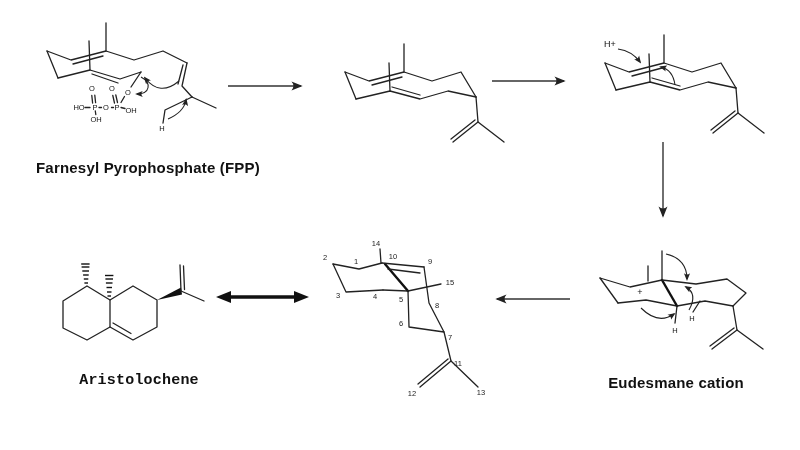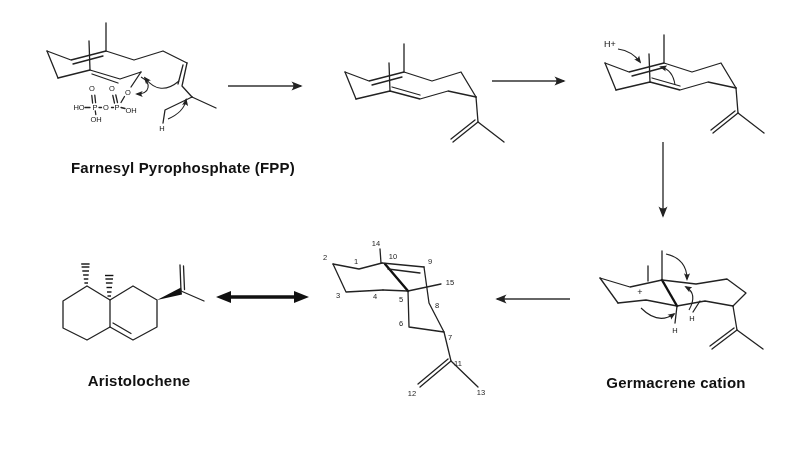--- a/index.html
+++ b/index.html
@@ -194,17 +194,17 @@
   <line class="arrow" x1="492" y1="81" x2="564" y2="81" marker-end="url(#ah)"></line>
   <line class="arrow" x1="663" y1="142" x2="663" y2="216" marker-end="url(#ah)"></line>
   <line class="arrow" x1="570" y1="299" x2="497" y2="299" marker-end="url(#ah)"></line>
   <g>
     <line x1="229" y1="297" x2="296" y2="297" stroke="#111" stroke-width="3.4"></line>
     <polygon points="216,297 231,291 231,303" fill="#111"></polygon>
     <polygon points="309,297 294,291 294,303" fill="#111"></polygon>
   </g>
 </svg>
 
-<div class="cmpd-label" style="left:36px;top:159px;width:224px;margin-left:35px;">Farnesyl Pyrophosphate (FPP)</div>
-<div class="cmpd-label" style="left:69px;top:372px;width:140px;">Aristolochene</div>
-<div class="cmpd-label" style="left:601px;top:374px;width:150px;">Germacrene cation</div>
+<div class="cmpd-label" style="left:36px;top:159px;width:224px;">Farnesyl Pyrophosphate (FPP)</div>
+<div class="cmpd-label" style="left:69px;top:372px;width:140px;font-family:Liberation Mono, monospace;">Aristolochene</div>
+<div class="cmpd-label" style="left:601px;top:374px;width:150px;">Eudesmane cation</div>
 
 </div>
 
 </body></html>

